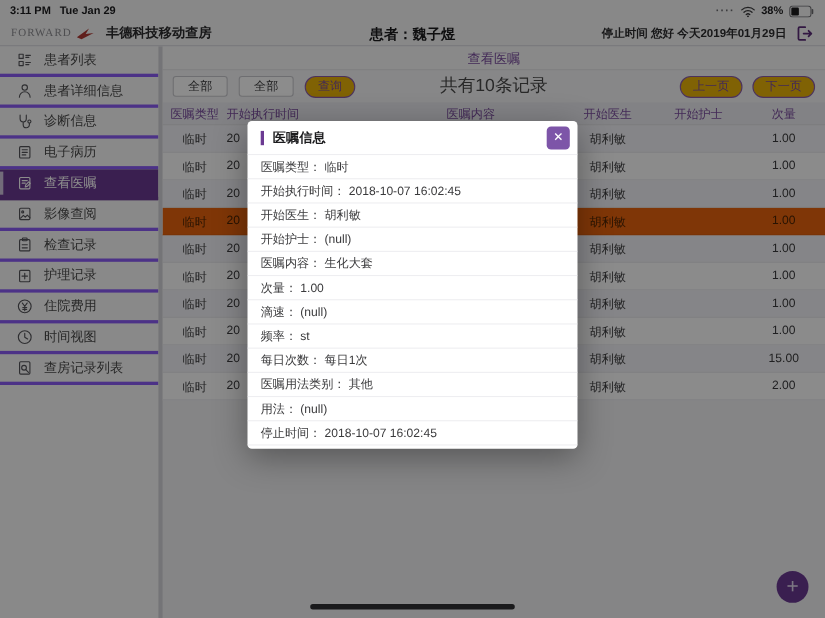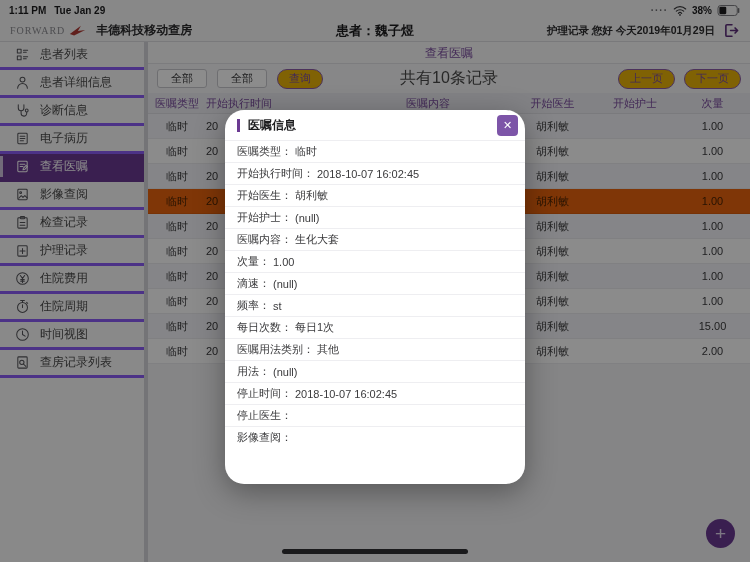--- a/index.html
+++ b/index.html
@@ -64,41 +64,41 @@
   .row:nth-child(odd) { background:#f3f3f7; }
   .row.selected { background:#E8630D; border-color:#d85c0c; color:#4b2405; }
   
   .fab { position:absolute; right:15px; bottom:14px; width:29px; height:29px;
     border-radius:50%; background:#6B3A92; color:#e2d8ee; font-size:19px; line-height:27px;
     text-align:center; border:none; cursor:pointer; z-index:5; }
   .home-indicator { position:absolute; left:50%; transform:translateX(-50%); bottom:8px;
     width:186px; height:5px; border-radius:3px; background:#1a1a1c; z-index:30; cursor:grab; }
   
   .overlay { position:absolute; inset:0; background:rgba(0,0,0,0.45); z-index:10; }
-  .modal { position:absolute; left:225px; top:110px; width:300px; height:374px;
-    background:#fff; border-radius:19px; z-index:20; overflow:hidden;
+  .modal { position:absolute; left:225px; top:110px; width:300px; height:298px;
+    background:#fff; border-radius:4px; z-index:20; overflow:hidden;
     box-shadow:0 8px 30px rgba(0,0,0,0.35); }
   .modal-header { height:30px; display:flex; align-items:center; padding:0 7px 0 12px; }
   .accent-bar { width:3px; height:13px; background:#6B3A92; margin-right:8px; }
   .modal-title { flex:1; font-size:12px; font-weight:bold; color:#1c1c1e; }
   .close-btn { width:21px; height:21px; background:#7D55A8; border:none; border-radius:4px;
     color:#fff; font-size:11px; line-height:21px; text-align:center; cursor:pointer; }
   .field { height:22px; display:flex; align-items:center; padding-left:12px;
     font-size:11px; color:#3a3a3c; border-top:1px solid #eeeef1; }
   .f-label::after { content:"："; }
   .f-value { margin-left:3px; }
 </style>
 </head>
 <body>
 
 <div class="screen">
 
   <div class="statusbar">
     <div class="sb-left">
-      <span>1:11 PM</span>
+      <span>3:11 PM</span>
       <span>Tue Jan 29</span>
     </div>
     <div class="sb-right">
       <span class="dots">····</span>
       <svg width="14" height="11" viewBox="0 0 16 12">
         <path d="M1.5 4.3a9.2 9.2 0 0 1 13 0 M3.8 6.8a6 6 0 0 1 8.4 0 M6.1 9.2a2.7 2.7 0 0 1 3.8 0" fill="none" stroke="#3a3a3c" stroke-width="1.3" stroke-linecap="round"></path>
         <circle cx="8" cy="11" r="1" fill="#3a3a3c"></circle>
       </svg>
       <span>38%</span>
       <svg width="24" height="11" viewBox="0 0 25 12">
@@ -112,21 +112,21 @@
   <div class="appheader">
     <div class="logo-wrap">
       <span class="logo-text">FORWARD</span>
       <svg width="17" height="13" viewBox="0 0 20 14">
         <path d="M1 11 L14 1.5 L10.5 7.5 L19 6.5 L6 13 Z" fill="#b03a33"></path>
       </svg>
       <span class="app-name">丰德科技移动查房</span>
     </div>
     <div class="patient-title">患者：魏子煜</div>
     <div class="head-right">
-      <span class="greeting">护理记录 您好 今天2019年01月29日</span>
+      <span class="greeting">停止时间 您好 今天2019年01月29日</span>
       <svg width="17" height="15" viewBox="0 0 18 16" style="cursor:pointer">
         <path d="M9.5 1.8H4.2a1.2 1.2 0 0 0-1.2 1.2v10a1.2 1.2 0 0 0 1.2 1.2h5.3" fill="none" stroke="#5B2C79" stroke-width="1.7" stroke-linecap="round"></path>
         <path d="M8 8h7.2 M12.8 5.3 15.5 8l-2.7 2.7" fill="none" stroke="#5B2C79" stroke-width="1.7" stroke-linecap="round" stroke-linejoin="round"></path>
       </svg>
     </div>
   </div>
 
   <div class="bodywrap">
     <div class="sidebar" id="sidebar">
   <div class="side-item">
@@ -214,29 +214,20 @@
   <div class="side-item">
     <span class="icon">
             <svg viewBox="0 0 16 16">
               <circle cx="8" cy="8" r="6.2"></circle>
               <path d="M5.7 4.8 8 7.9l2.3-3.1 M8 7.9v4.3 M6.1 9.2h3.8 M6.1 11h3.8"></path>
             </svg>
           </span>
     <span class="label">住院费用</span>
   </div>
 
-  <div class="side-item">
-    <span class="icon">
-            <svg viewBox="0 0 16 16">
-              <circle cx="8" cy="9" r="5.3"></circle>
-              <path d="M6 1.5h4 M8 1.5v2.2 M8 9V6.2 M12.4 3.5l1.1 1.1"></path>
-            </svg>
-          </span>
-    <span class="label">住院周期</span>
-  </div>
 
   <div class="side-item">
     <span class="icon">
             <svg viewBox="0 0 16 16">
               <circle cx="8" cy="8" r="6.2"></circle>
               <path d="M8 4.2V8l2.8 1.8"></path>
             </svg>
           </span>
     <span class="label">时间视图</span>
   </div>

